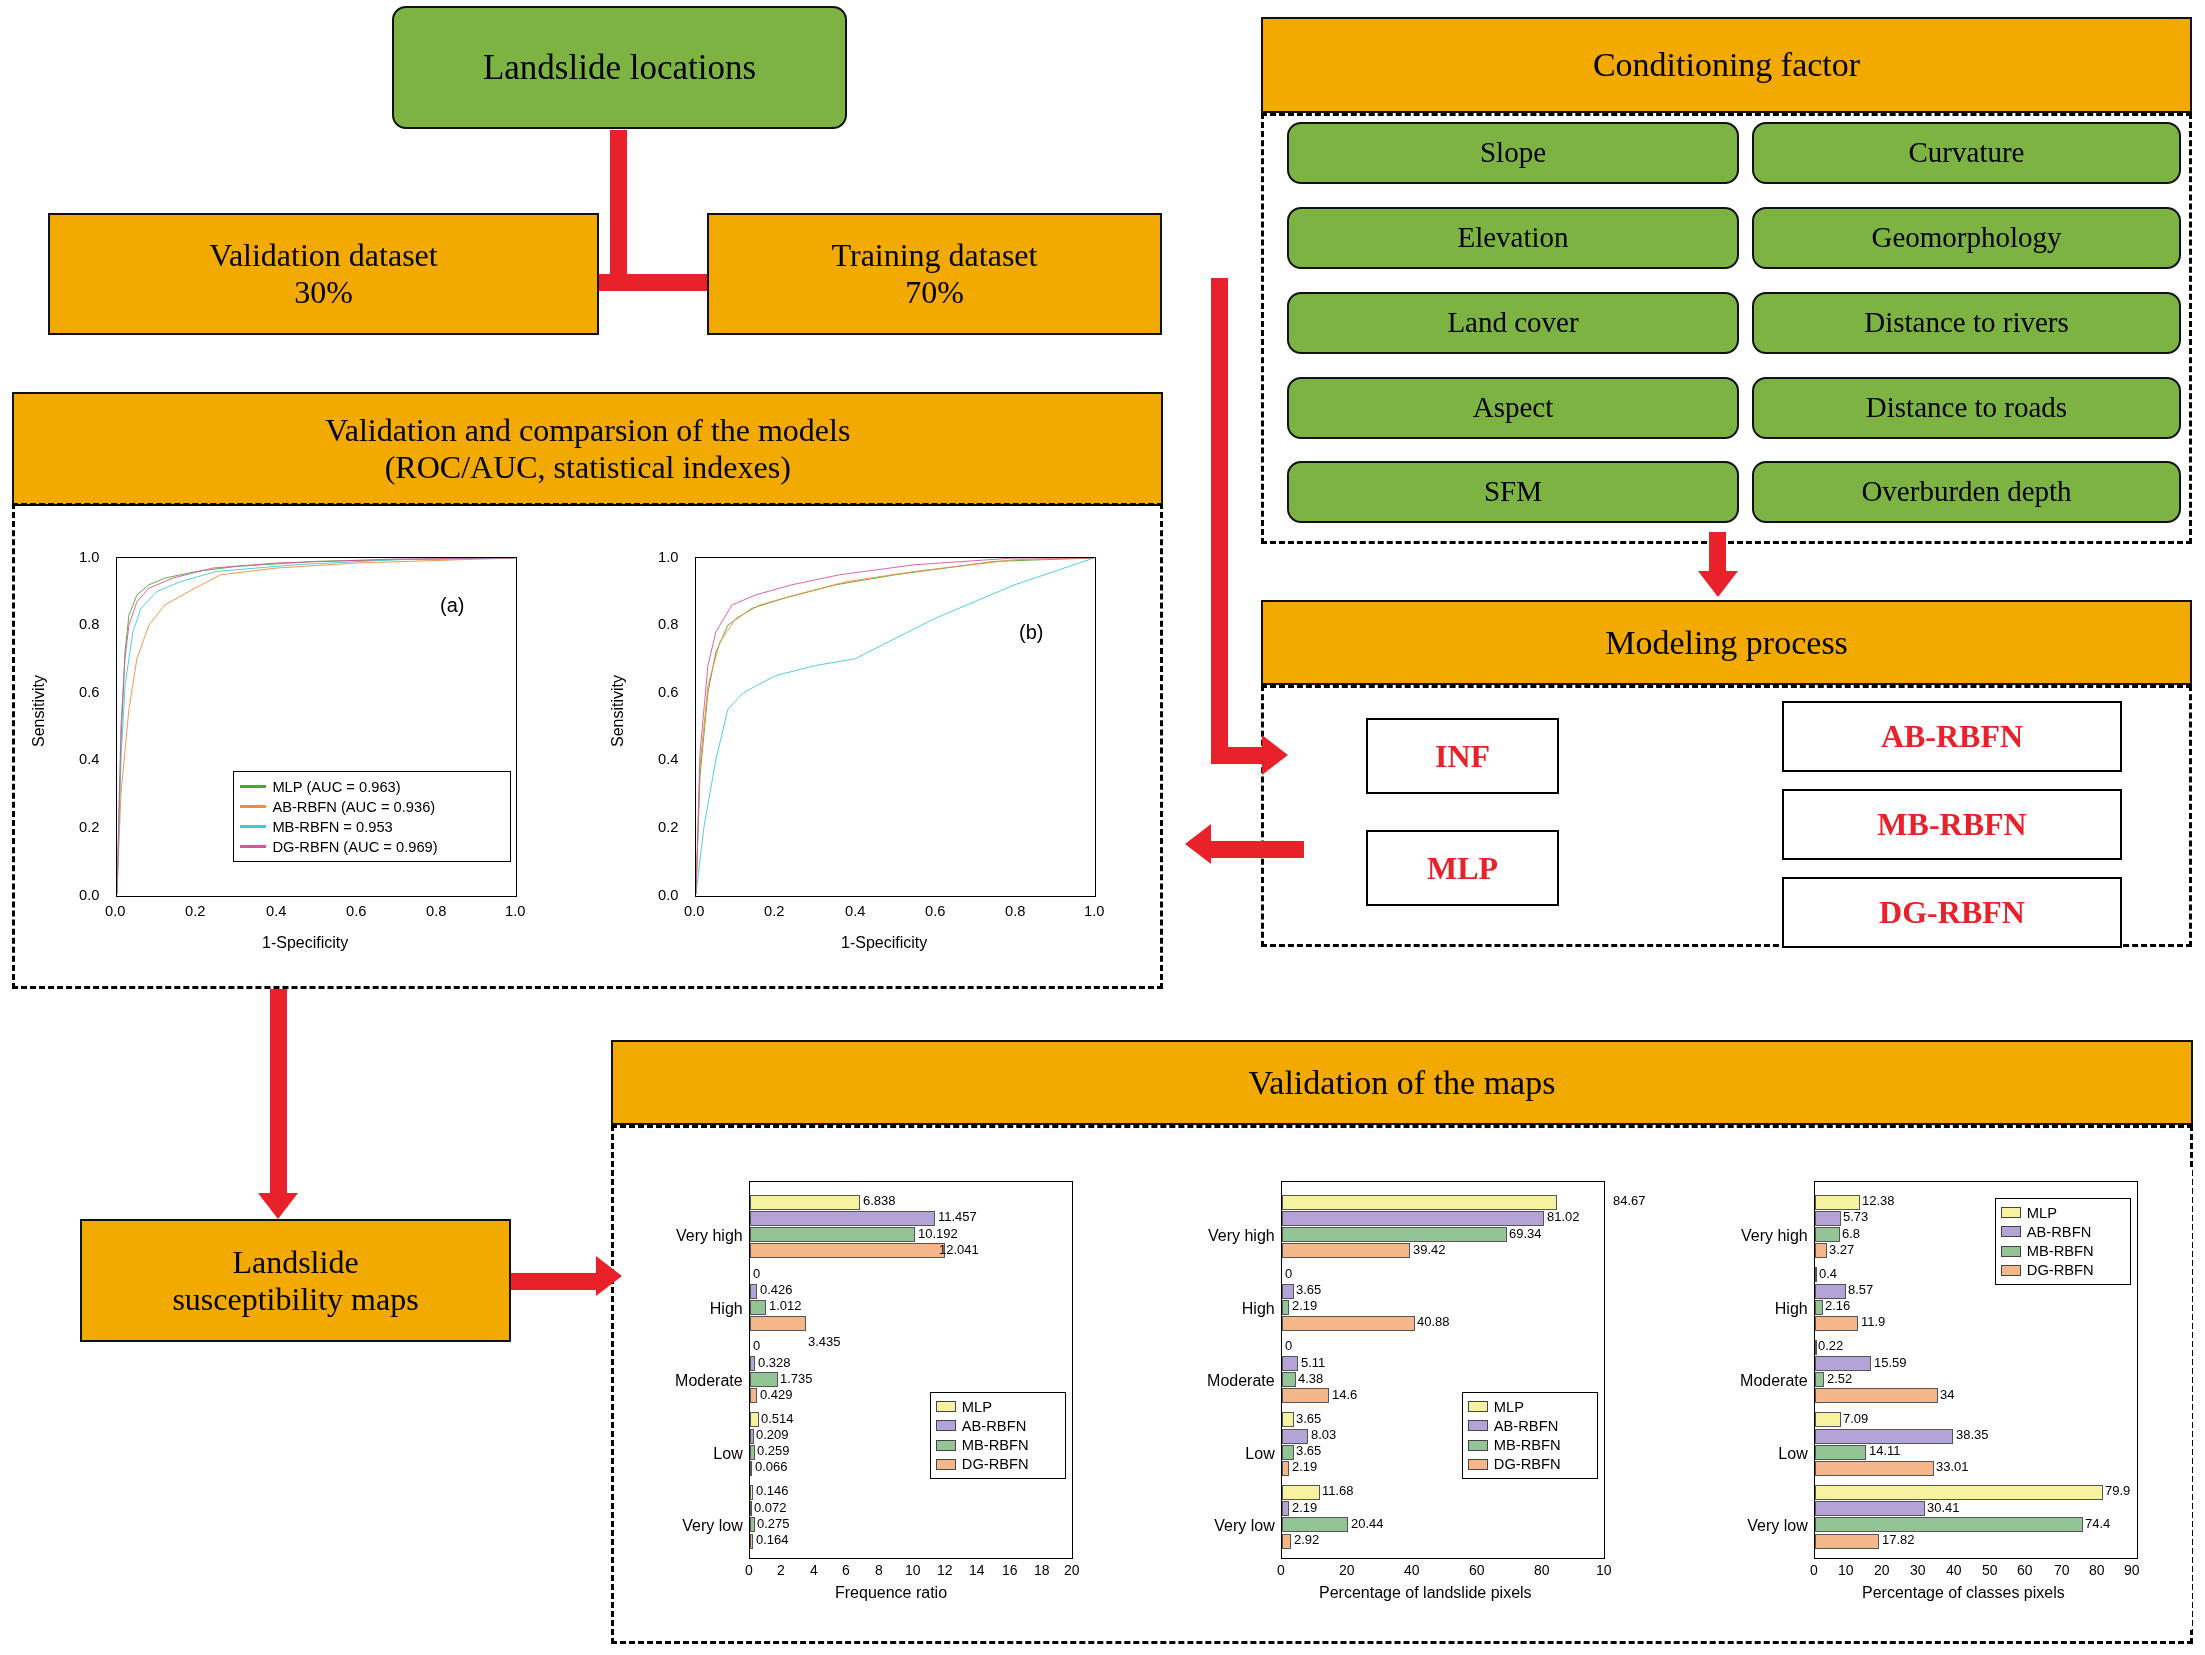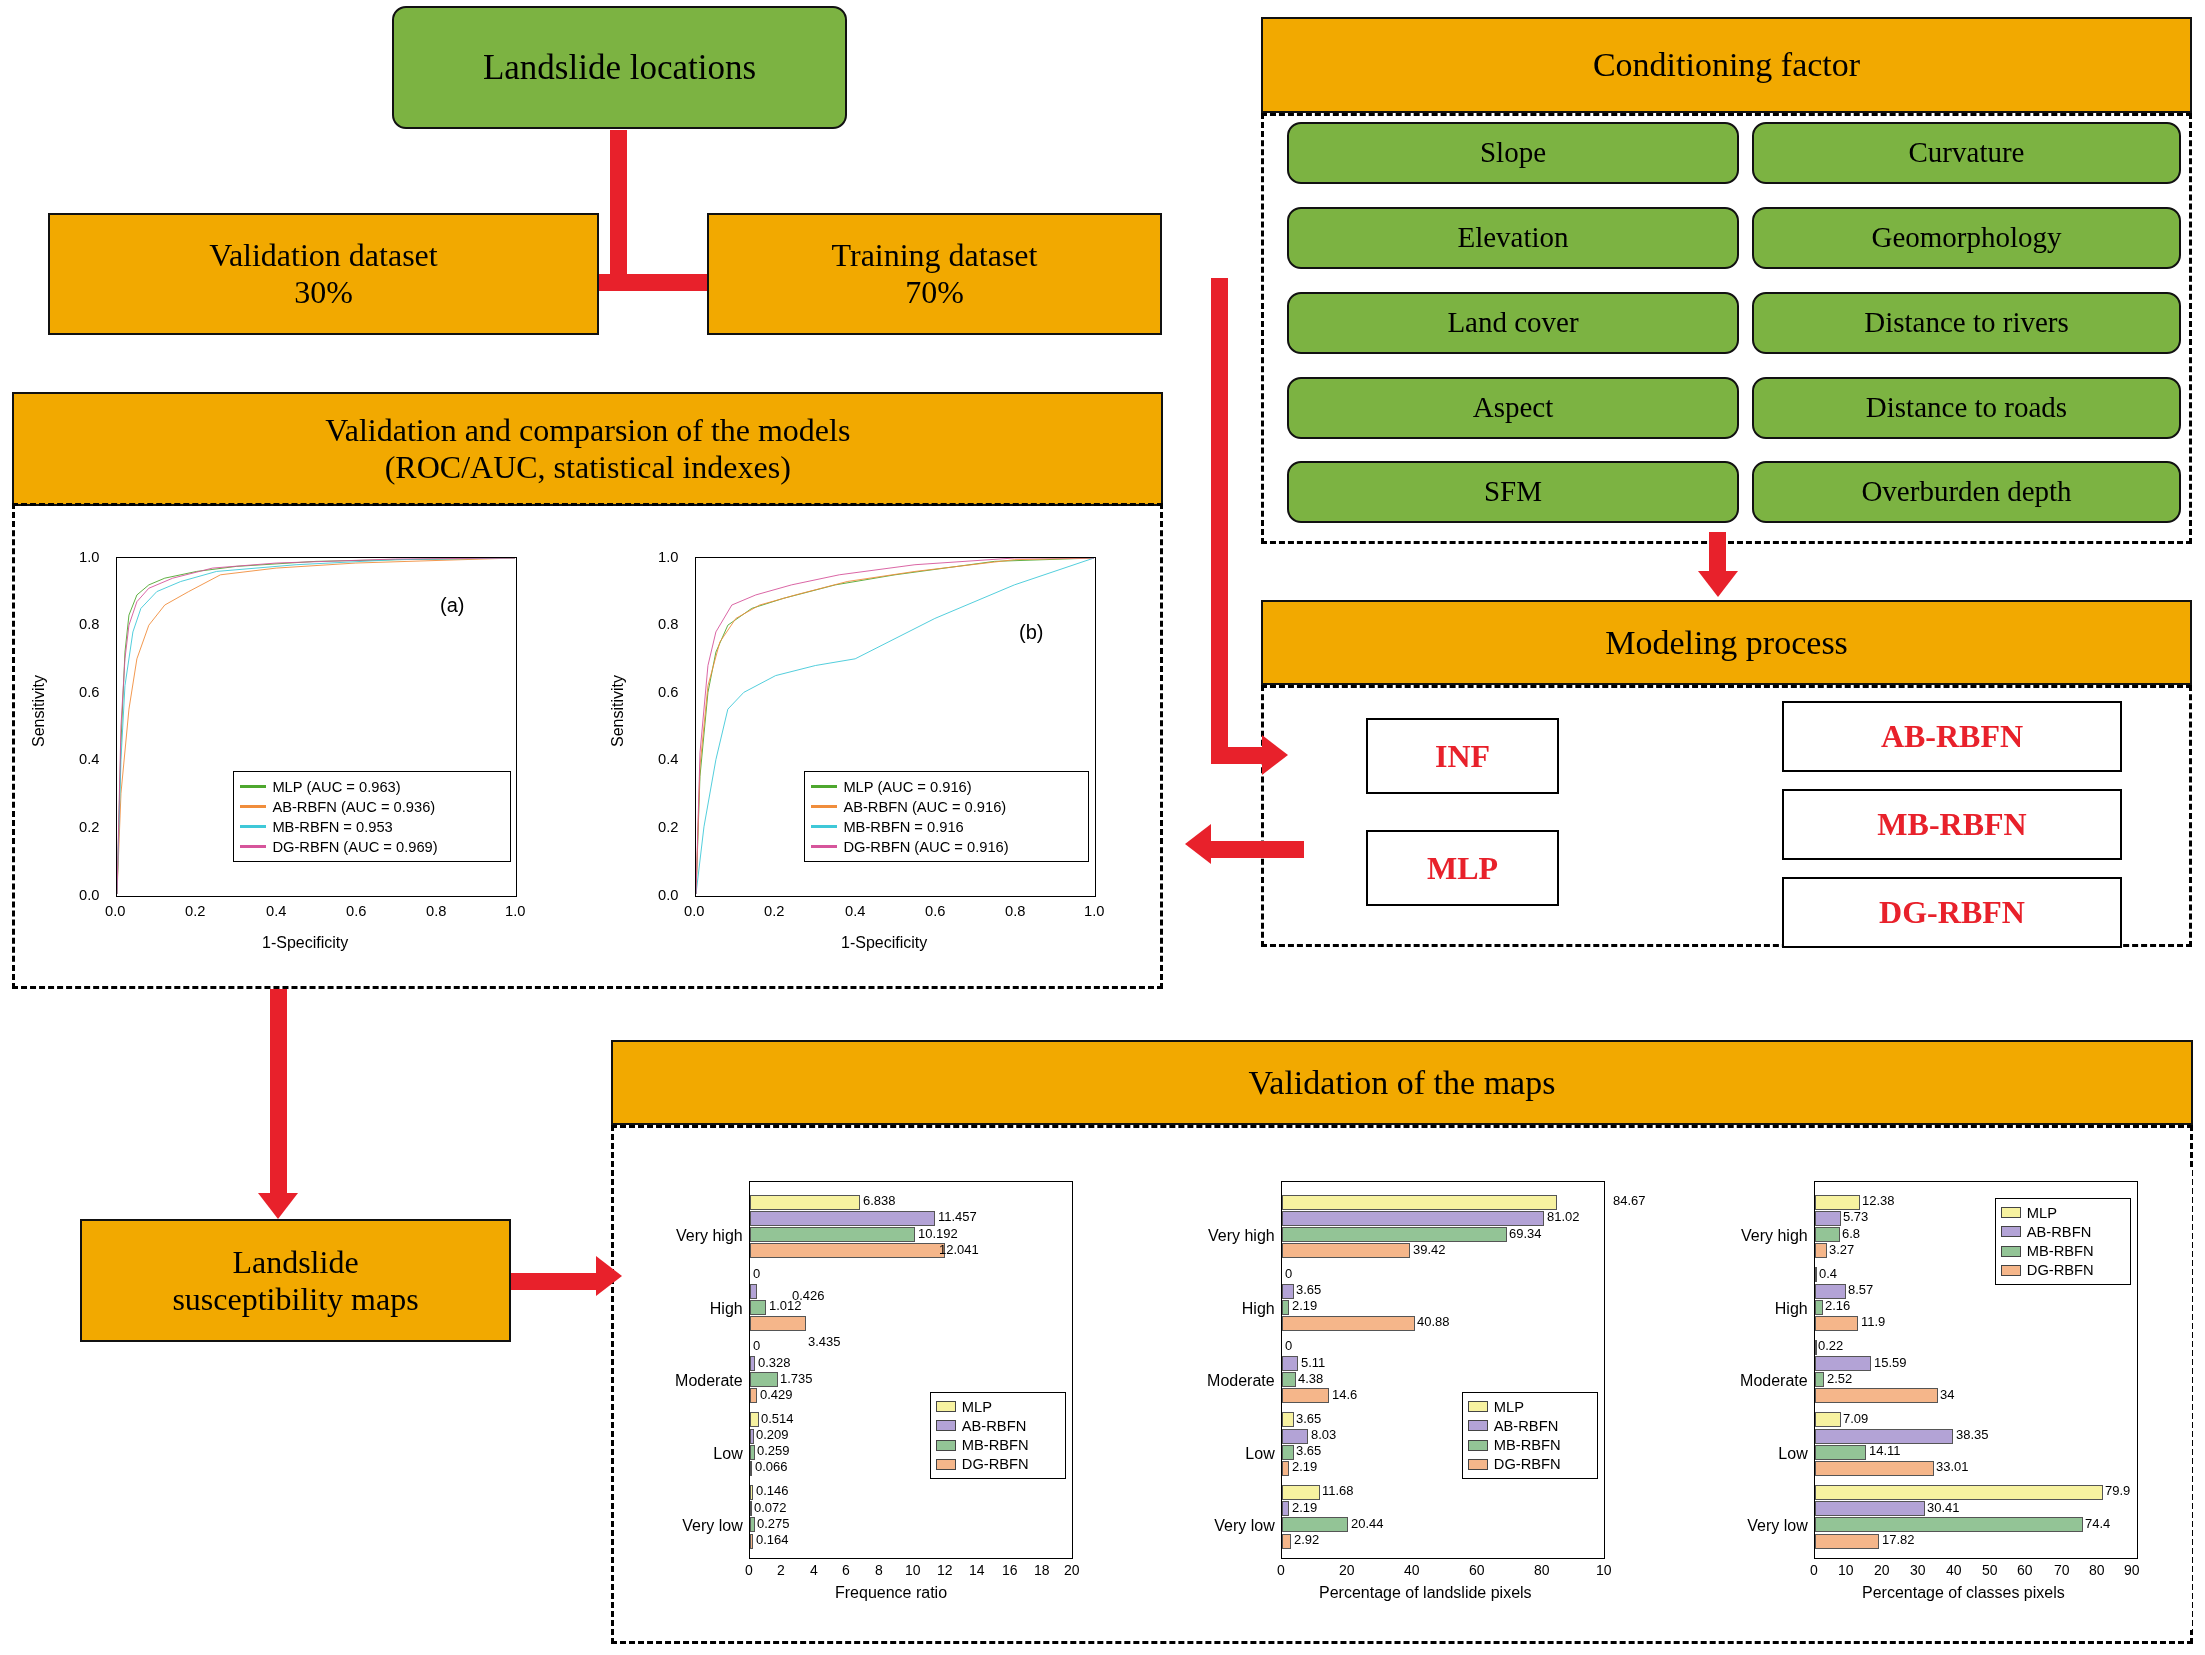--- a/index.html
+++ b/index.html
@@ -155,38 +155,20 @@
   <div class="tick-label" style="left:48px; top:76px;">0.8</div>
   <div class="tick-label" style="left:48px; top:9.3px;">1.0</div>
 
   <div class="tick-label" style="left:74px; top:363px;">0.0</div>
   <div class="tick-label" style="left:154px; top:363px;">0.2</div>
   <div class="tick-label" style="left:235px; top:363px;">0.4</div>
   <div class="tick-label" style="left:315px; top:363px;">0.6</div>
   <div class="tick-label" style="left:395px; top:363px;">0.8</div>
   <div class="tick-label" style="left:474px; top:363px;">1.0</div>
 
-  <div class="legendbox" style="left:194px; top:231px; width:285px;">
-    <div class="legend-row">
-      <span class="legend-swatch" style="background:#4ea72e;"></span>
-      <span>MLP (AUC = 0.916)</span>
-    </div>
-    <div class="legend-row">
-      <span class="legend-swatch" style="background:#f08d3c;"></span>
-      <span>AB-RBFN (AUC = 0.916)</span>
-    </div>
-    <div class="legend-row">
-      <span class="legend-swatch" style="background:#3fc8d8;"></span>
-      <span>MB-RBFN = 0.916</span>
-    </div>
-    <div class="legend-row">
-      <span class="legend-swatch" style="background:#d6559b;"></span>
-      <span>DG-RBFN (AUC = 0.916)</span>
-    </div>
-  </div>
 </div>
 
 <div class="node orange" style="left:1261px; top:17px; width:931px; height:96px; font-size:34px;">
   <span>Conditioning factor</span>
 </div>
 
 <div class="dashed-box" style="left:1261px; top:113px; width:931px; height:431px;"></div>
 
 <div class="node green rounded" style="left:1287px; top:122px; width:452px; height:62px; font-size:29px;">
   <span>Slope</span>
@@ -282,21 +264,21 @@
   <div class="bar" style="left:117px; top:44px; width:185px; height:14.7px; background:#b3a3d6;"></div>
   <div class="bar-val" style="left:305px; top:42px;">11.457</div>
   <div class="bar" style="left:117px; top:60px; width:165px; height:14.7px; background:#93c496;"></div>
   <div class="bar-val" style="left:285px; top:59px;">10.192</div>
   <div class="bar" style="left:117px; top:76px; width:195px; height:14.7px; background:#f5b68a;"></div>
   <div class="bar-val" style="left:306px; top:75px;">12.041</div>
 
   <div class="cat-label" style="left:7.7px; top:133px; width:102px;">High</div>
   <div class="bar-val" style="left:120px; top:99px;">0</div>
   <div class="bar" style="left:117px; top:117px; width:7px; height:14.7px; background:#b3a3d6;"></div>
-  <div class="bar-val" style="left:127px; top:121px;margin-left:32px;">0.426</div>
+  <div class="bar-val" style="left:127px; top:115px;">0.426</div>
   <div class="bar" style="left:117px; top:133px; width:16px; height:14.7px; background:#93c496;"></div>
   <div class="bar-val" style="left:136px; top:131px;">1.012</div>
   <div class="bar" style="left:117px; top:149px; width:56px; height:14.7px; background:#f5b68a;"></div>
   <div class="bar-val" style="left:175px; top:147px;margin-top:20px;">3.435</div>
 
   <div class="cat-label" style="left:7.7px; top:205px; width:102px;">Moderate</div>
   <div class="bar-val" style="left:120px; top:171px;">0</div>
   <div class="bar" style="left:117px; top:189px; width:5.4px; height:14.7px; background:#b3a3d6;"></div>
   <div class="bar-val" style="left:125px; top:188px;">0.328</div>
   <div class="bar" style="left:117px; top:205px; width:28px; height:14.7px; background:#93c496;"></div>

